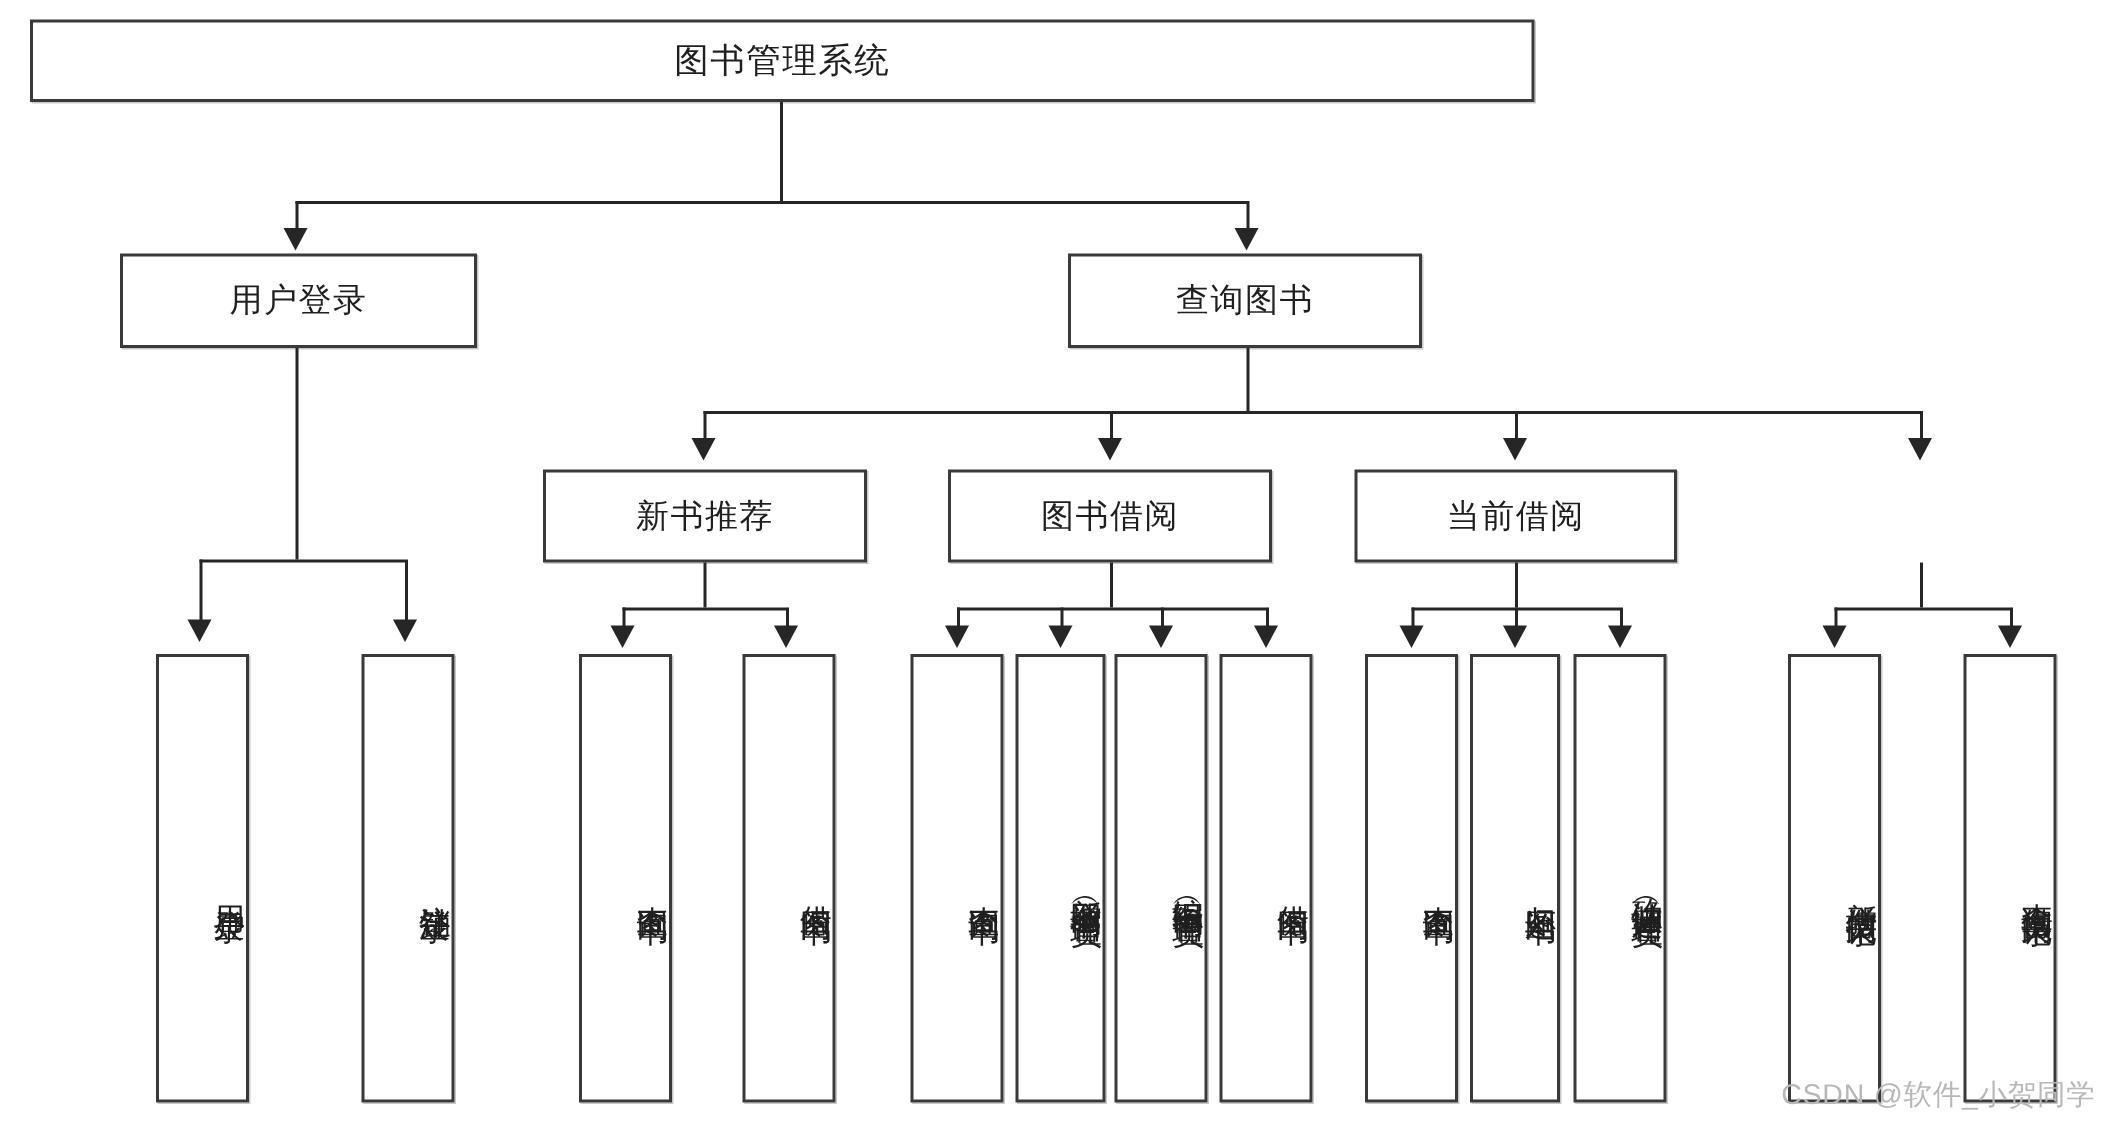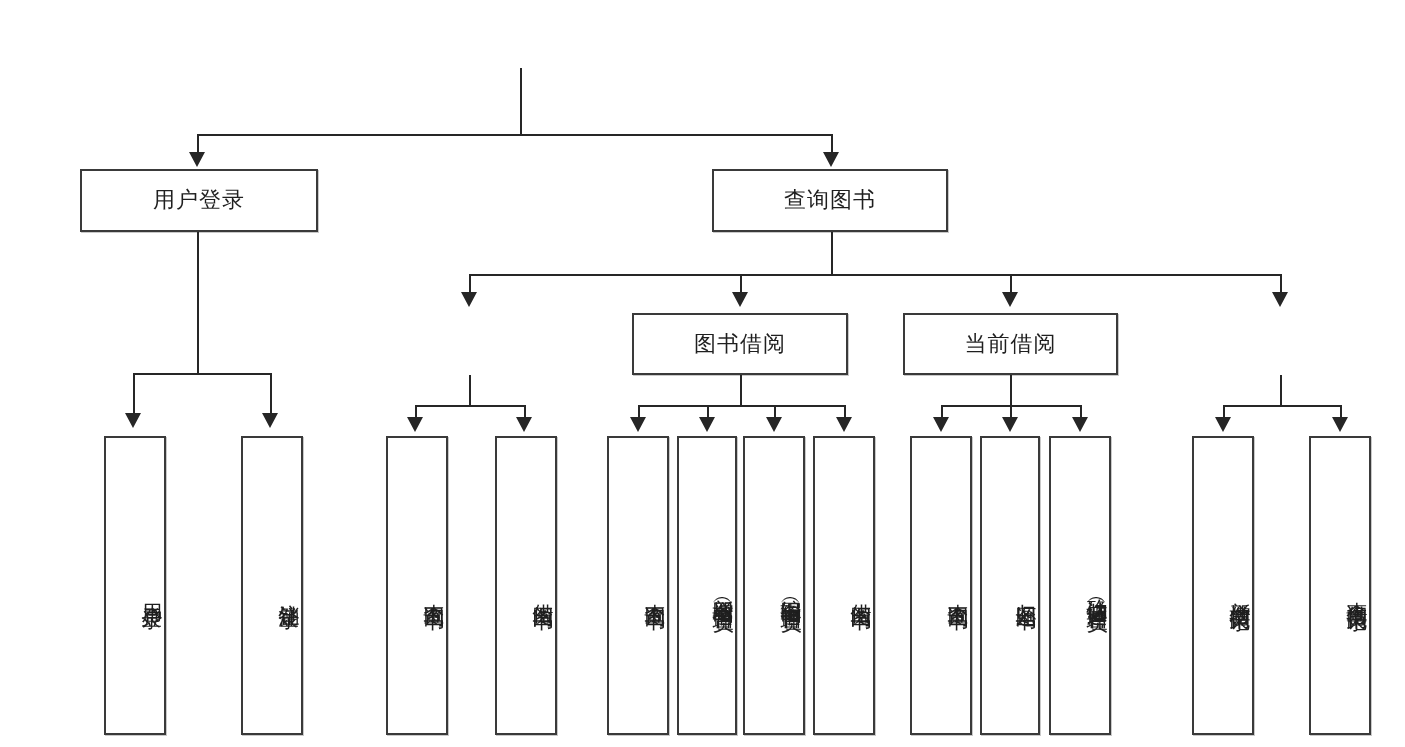--- a/index.html
+++ b/index.html
@@ -79,20 +79,23 @@
     letter-spacing:0.5px;
     user-select:none;
     white-space:nowrap;
   }
 </style>
 </head>
 <body>
 
 <div id="canvas">
 
+  <div class="node node-h node-root" style="left:20px;top:13px;width:1003px;height:55px;">
+    <span>图书管理系统</span>
+  </div>
 
   <div class="edge-v" style="left:520px;top:68px;height:66px;"></div>
 
   <div class="edge-h" style="left:197px;top:134px;width:635px;"></div>
 
   <div class="edge-v" style="left:197px;top:134px;height:20px;"></div>
   <div class="arrow" style="left:189px;top:152px;"></div>
   <div class="edge-v" style="left:831px;top:134px;height:20px;"></div>
   <div class="arrow" style="left:823px;top:152px;"></div>
 
@@ -114,20 +117,23 @@
   <div class="edge-h" style="left:469px;top:274px;width:811px;"></div>
   <div class="edge-v" style="left:469px;top:274px;height:20px;"></div>
   <div class="arrow" style="left:461px;top:292px;"></div>
   <div class="edge-v" style="left:740px;top:274px;height:20px;"></div>
   <div class="arrow" style="left:732px;top:292px;"></div>
   <div class="edge-v" style="left:1010px;top:274px;height:20px;"></div>
   <div class="arrow" style="left:1002px;top:292px;"></div>
   <div class="edge-v" style="left:1280px;top:274px;height:20px;"></div>
   <div class="arrow" style="left:1272px;top:292px;"></div>
 
+  <div class="node node-h" style="left:362px;top:313px;width:216px;height:62px;">
+    <span>新书推荐</span>
+  </div>
   <div class="node node-h" style="left:632px;top:313px;width:216px;height:62px;align-items:center;">
     <span>图书借阅</span>
   </div>
   <div class="node node-h" style="left:903px;top:313px;width:215px;height:62px;">
     <span>当前借阅</span>
   </div>
 
   <div class="edge-v" style="left:469px;top:375px;height:30px;"></div>
   <div class="edge-h" style="left:415px;top:405px;width:109px;"></div>
   <div class="edge-v" style="left:415px;top:405px;height:14px;"></div>
@@ -199,14 +205,15 @@
     <span>确认归还（管理员）</span>
   </div>
 
   <div class="node node-v" style="left:1192px;top:436px;width:62px;height:299px;">
     <span>新增借阅记录</span>
   </div>
   <div class="node node-v" style="left:1309px;top:436px;width:62px;height:299px;">
     <span>查询借阅记录</span>
   </div>
 
+  <div id="watermark">CSDN @软件_小贺同学</div>
 
 </div>
 
 </body></html>

